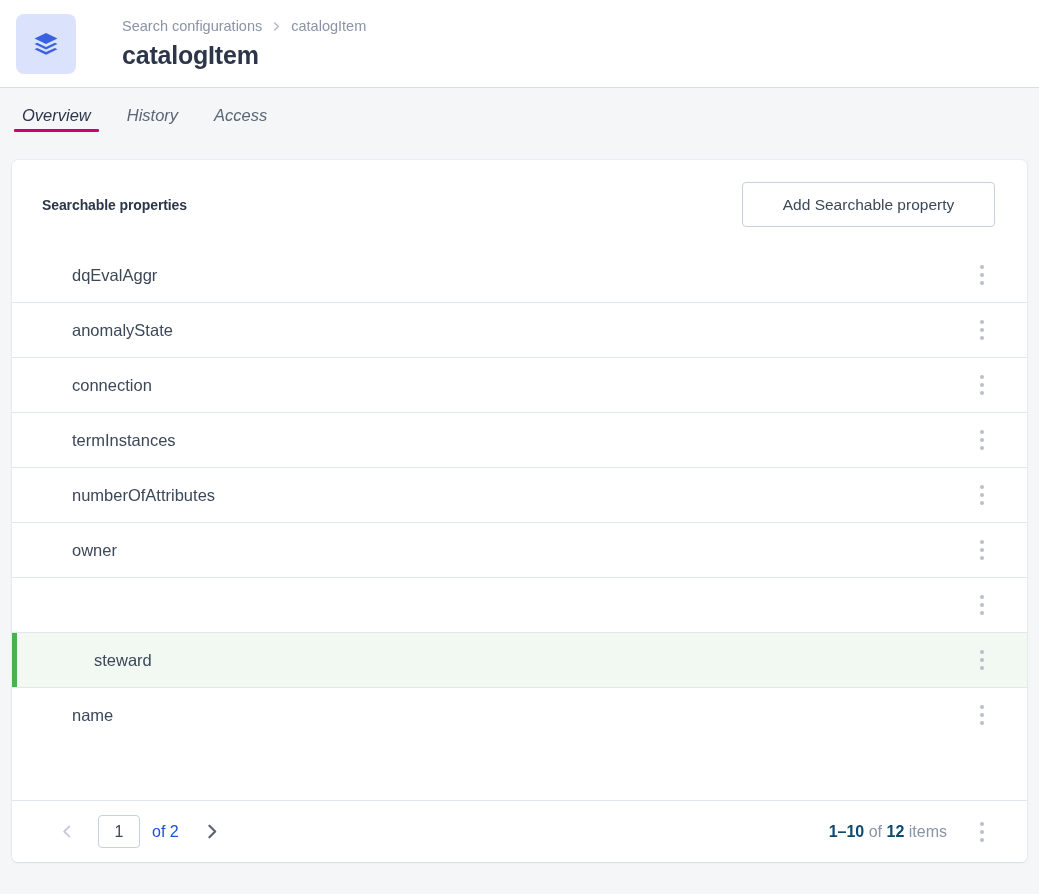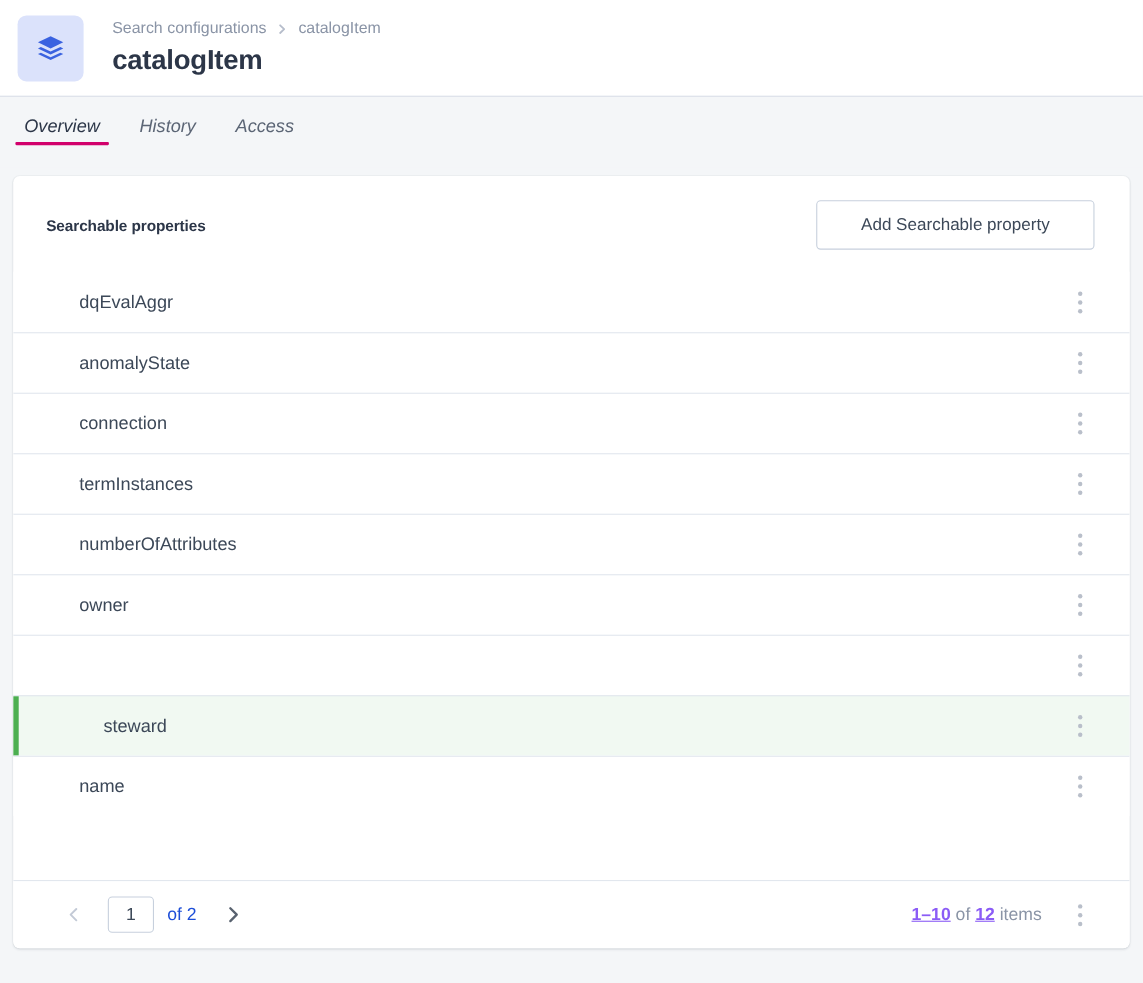--- a/index.html
+++ b/index.html
@@ -32,21 +32,21 @@
     border-radius: 8px;
     background: #dbe2fb;
     display: flex;
     align-items: center;
     justify-content: center;
     flex: 0 0 auto;
     margin-left: 0px;
   }
   .app-icon-tile svg { display: block; }
   .header-text {
-    margin-left: 26px;
+    margin-left: 46px;
     display: flex;
     flex-direction: column;
     justify-content: center;
   }
   .breadcrumb {
     font-size: 14.5px;
     color: #8a94a6;
     display: flex;
     align-items: center;
     line-height: 18px;
@@ -246,21 +246,21 @@
   .pager-right {
     display: flex;
     align-items: center;
   }
   .item-count {
     font-size: 16px;
     color: #8a94a6;
     margin-right: 20px;
     white-space: nowrap;
   }
-  .item-count b { color: #8b5cf6; font-weight: bold; text-decoration: underline; }
+  .item-count b { color: #0c4a6e; font-weight: bold; }
 </style>
 </head>
 <body>
 
 <div class="page-header">
 
   <div class="app-icon-tile">
     <span>
       <svg width="30" height="30" viewBox="0 0 24 24" aria-hidden="true">
         <path d="M12 3.2 2.8 7.6 12 12l9.2-4.4L12 3.2z" fill="#3a62e0"></path>

